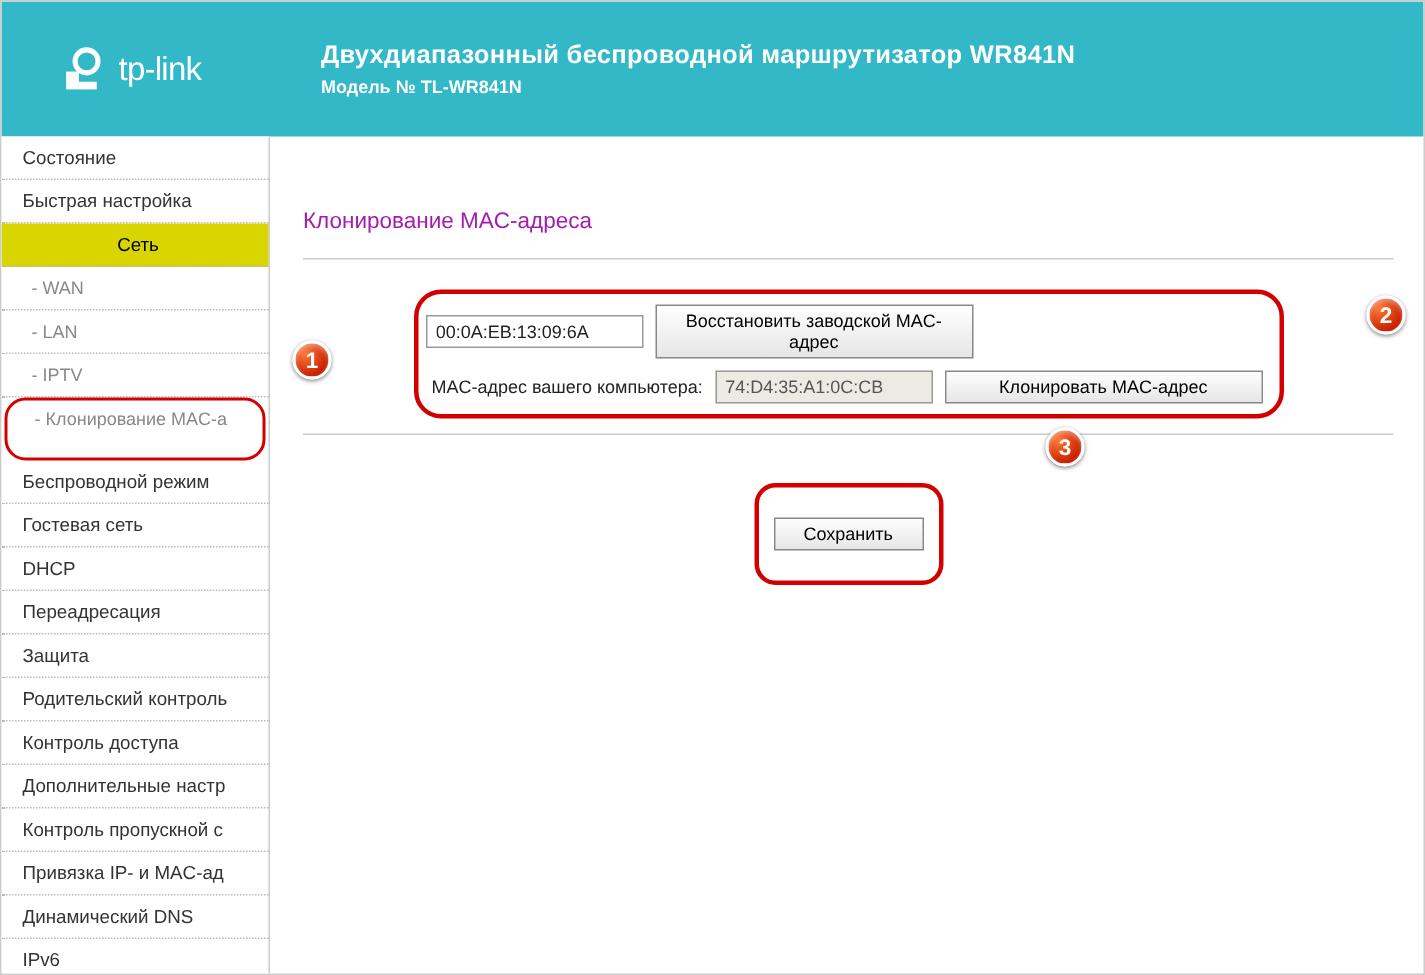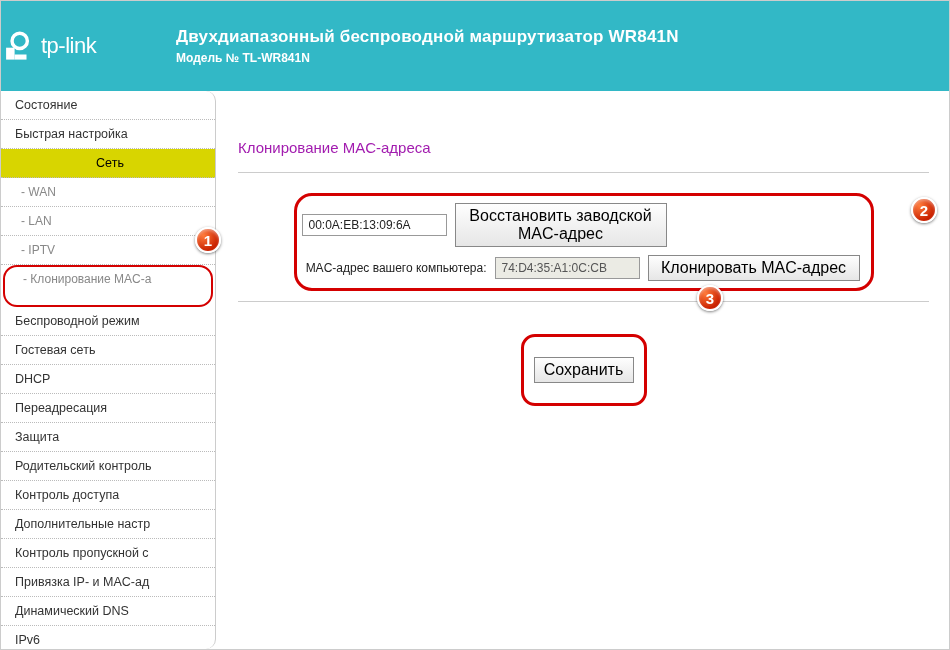--- a/index.html
+++ b/index.html
@@ -11,39 +11,39 @@
     height: 650px;
     overflow: hidden;
     position: relative;
     border: 1px solid #ccc;
   }
   .header {
     background: #32b8c6;
     height: 90px;
     display: flex;
     align-items: center;
+    padding-left: 38px;
     color: #fff;
   }
   .logo-wrap {
     display: flex;
     align-items: center;
     gap: 6px;
     width: 175px;
   }
   .logo-svg { width: 34px; height: 34px; }
   .brand { font-size: 22px; font-weight: 500; letter-spacing: -0.5px; }
   .htexts { display: flex; flex-direction: column; gap: 4px; }
   .htitle { font-size: 17px; font-weight: bold; letter-spacing: 0.2px; }
   .hsub { font-size: 12px; font-weight: bold; }
   .layout { display: flex; height: calc(100% - 90px); }
   .sidebar {
-    width: 215px;
+    width: 179px;
     background: #fff;
     border-right: 1px solid #ccc;
-    border-radius: 10px;
   }
   .menu-item {
     padding: 7px 10px 7px 14px;
     font-size: 12.5px;
     color: #333;
     border-bottom: 1px dotted #bbb;
     white-space: nowrap;
     overflow: hidden;
     cursor: pointer;
   }
@@ -87,21 +87,21 @@
   .txt {
     width: 145px;
     font-size: 12px;
     padding: 3px 6px;
     border: 1px solid #999;
     font-family: Arial, sans-serif;
     color: #222;
   }
   .txt[readonly] { background: #ebebe4; color: #555; }
   .btn {
-    font-size: 16px;
+    font-size: 12px;
     padding: 3px 8px;
     border: 1px solid #888;
     background: linear-gradient(#fefefe,#e6e6e6);
     cursor: pointer;
     width: 212px;
     text-align: center;
   }
   .save-row { text-align: center; margin-top: 32px; position: relative; }
   .save-wrap {
     display: inline-block;

